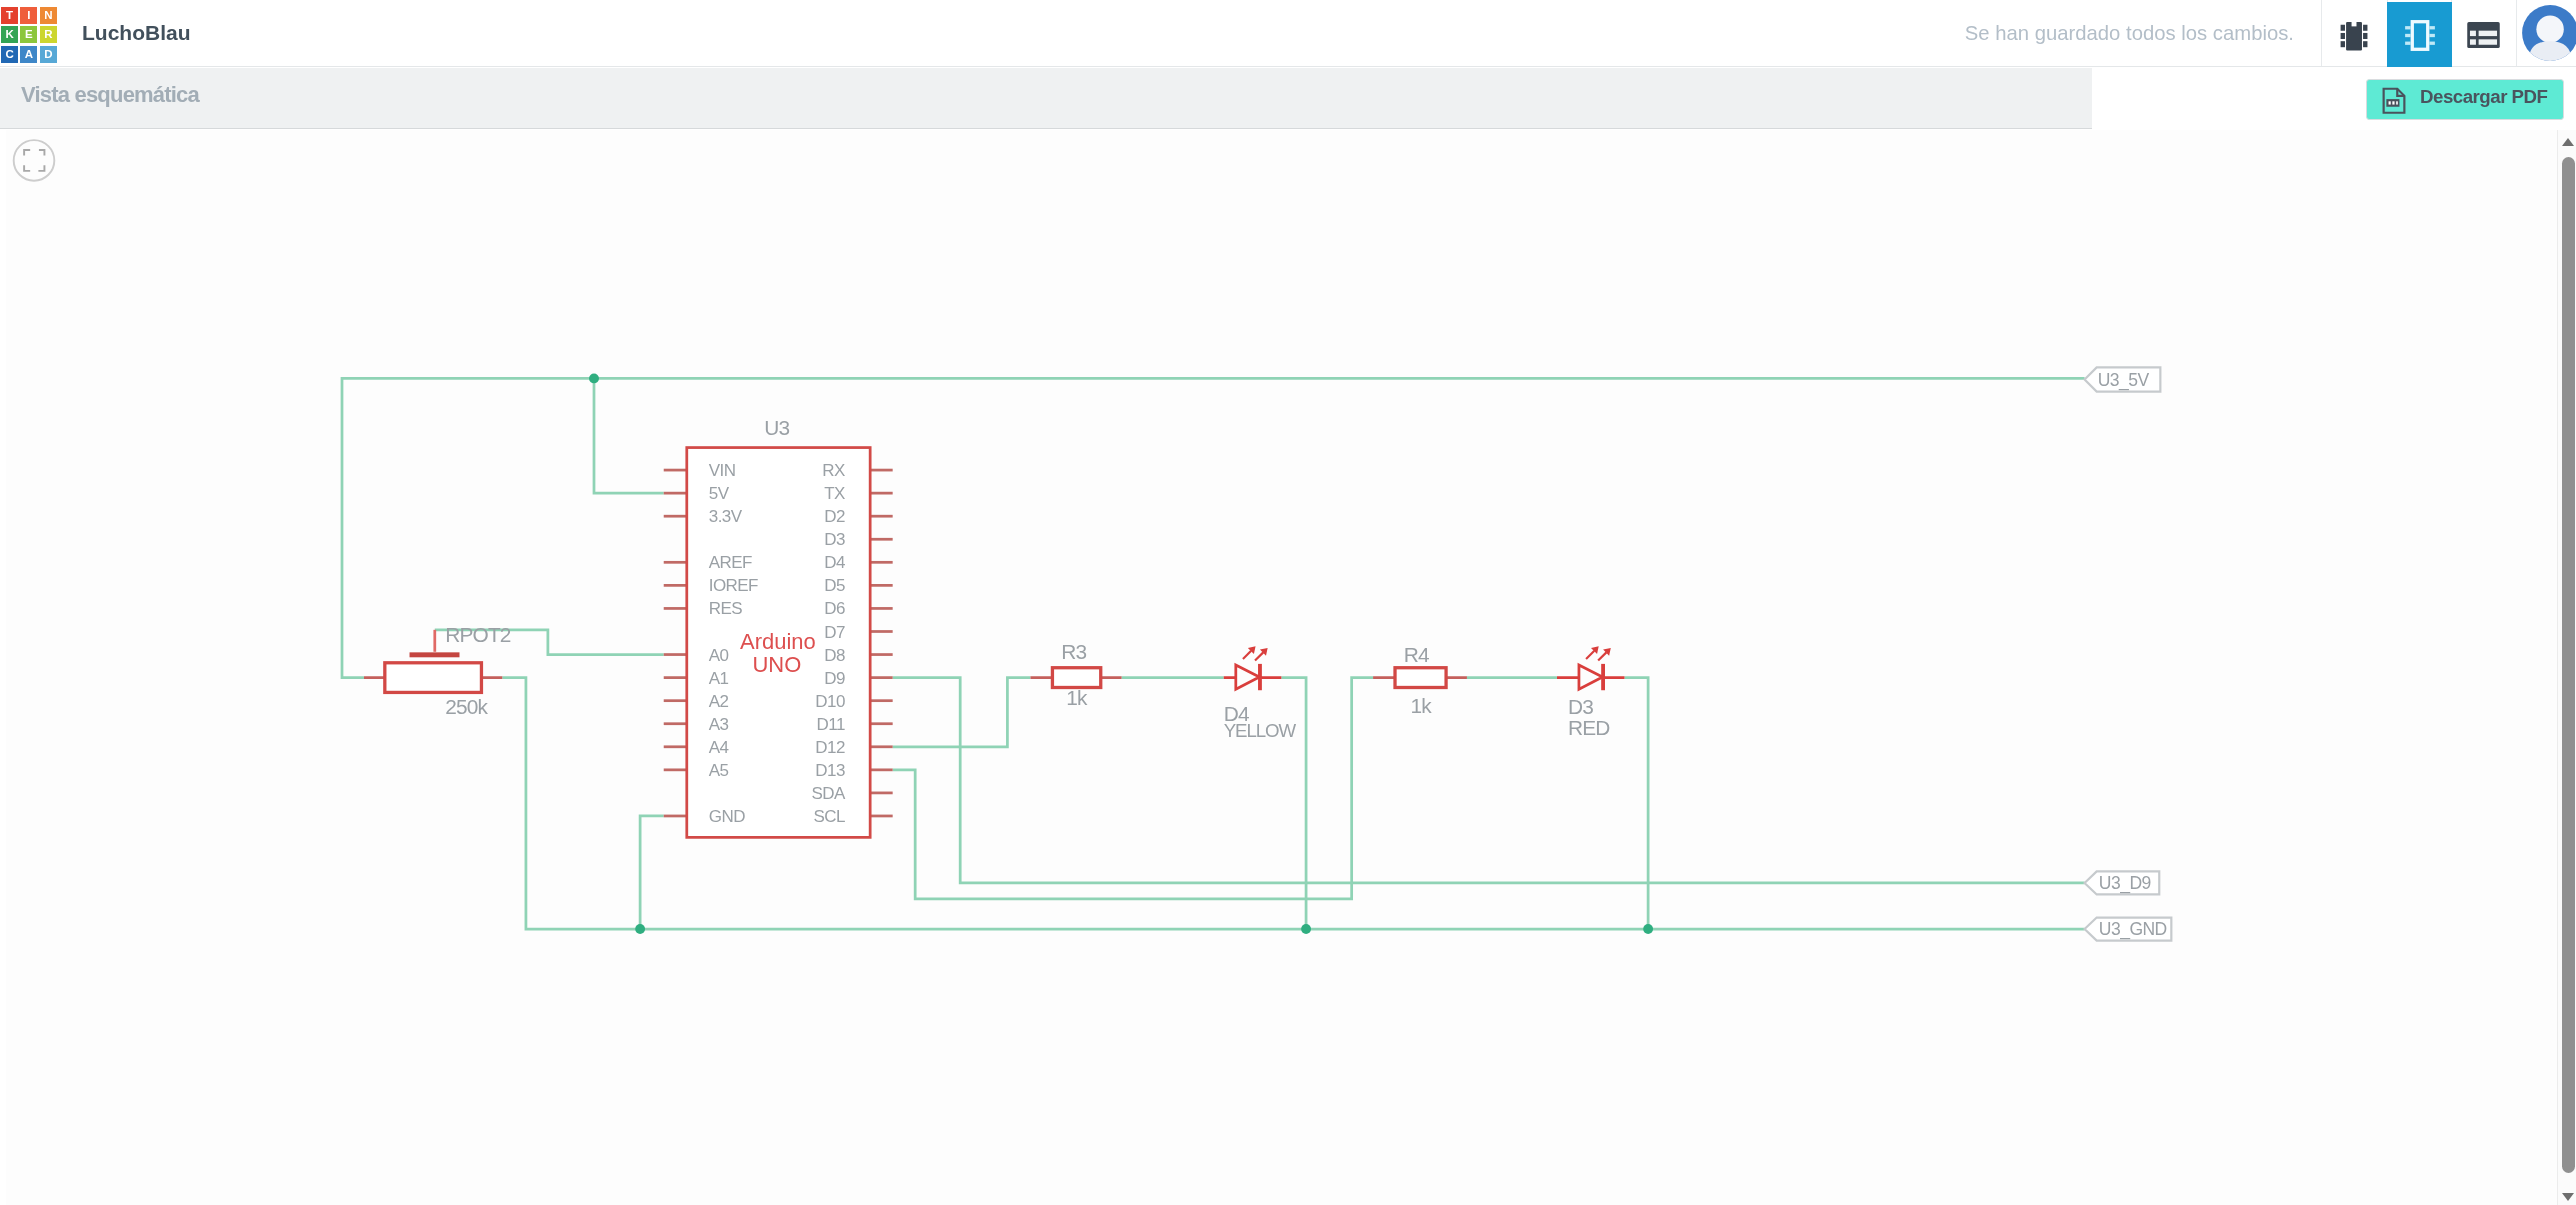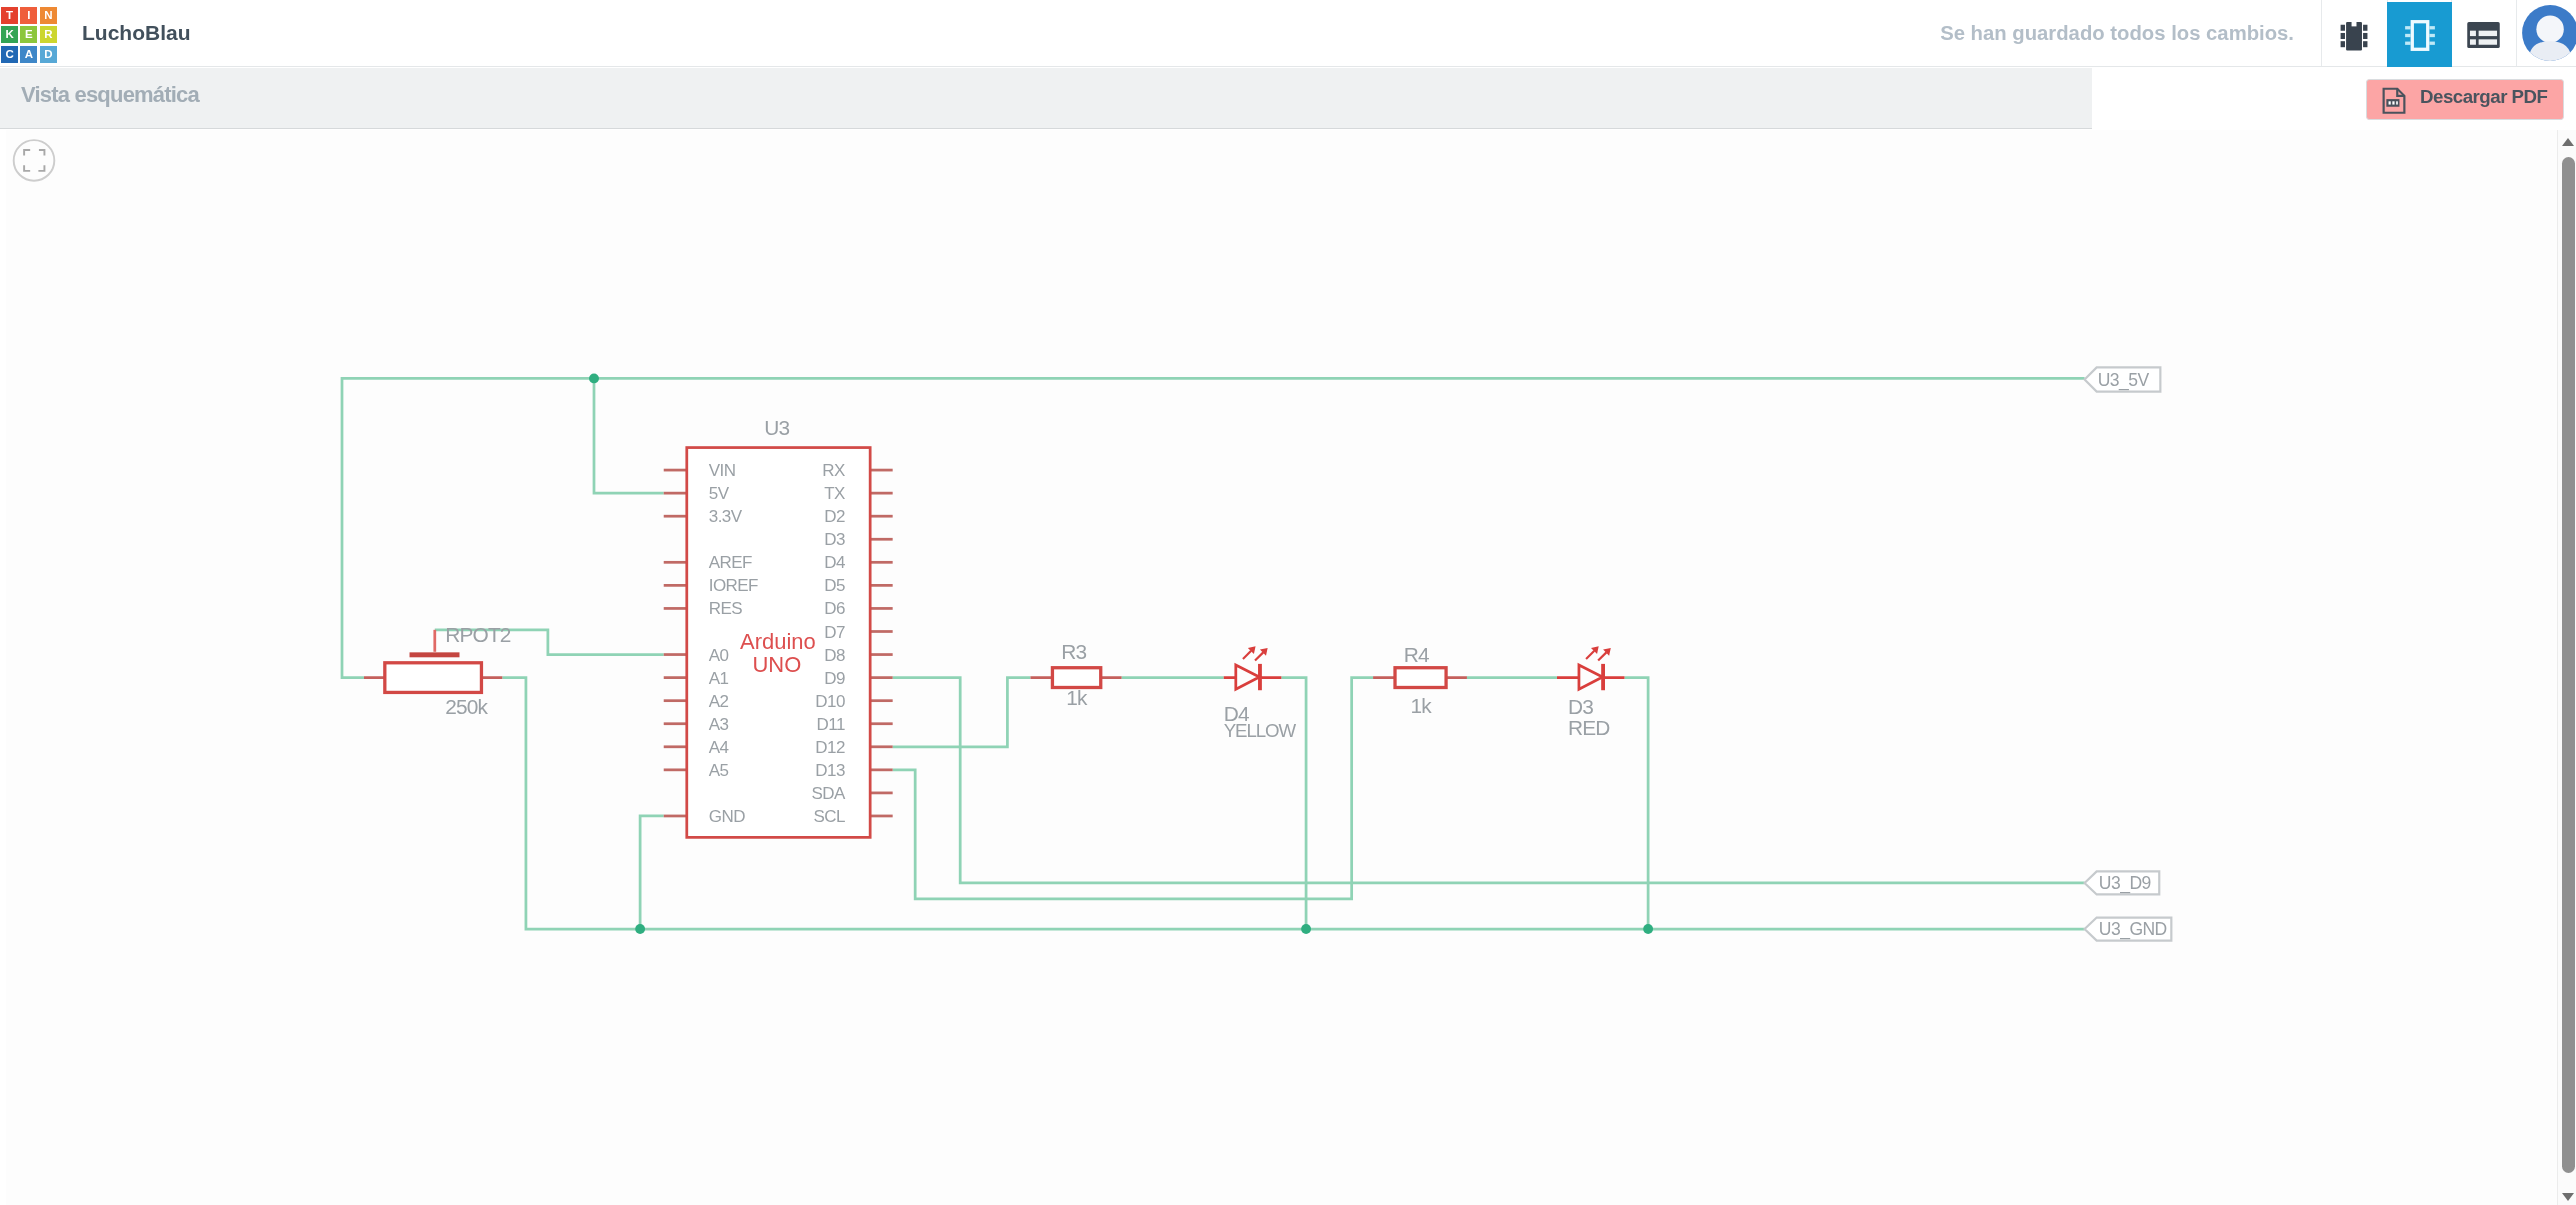--- a/index.html
+++ b/index.html
@@ -3,25 +3,25 @@
 <meta charset="utf-8">
 <style>
   html,body{margin:0;padding:0;width:2576px;height:1205px;overflow:hidden;background:#fff;
     font-family:"Liberation Sans", sans-serif;}
   .abs{position:absolute;}
   #bar1{position:absolute;left:0;top:0;width:2576px;height:66px;background:#fff;border-bottom:1.1px solid #e4e7e9;}
   #bar2{position:absolute;left:0;top:68px;width:2092px;height:60px;background:#eff1f2;border-bottom:1.6px solid #d6d9db;}
   #canvas{position:absolute;left:6px;top:130px;width:2576px;height:1076px;background:#fdfdfd;}
   .tile{position:absolute;width:17px;height:17px;color:#fff;font-weight:bold;font-size:11.5px;line-height:17px;text-align:center;}
   #title{position:absolute;left:82px;top:0;height:66px;line-height:66px;font-size:21px;font-weight:bold;color:#42505c;}
-  #saved{position:absolute;right:282px;top:0;height:66px;line-height:66px;font-size:20.3px;font-weight:700;color:#b3bec8;}
+  #saved{position:absolute;right:282px;top:0;height:66px;line-height:66px;font-size:20.3px;font-weight:400;color:#b3bec8;}
   .sep{position:absolute;top:0;width:1.1px;height:66px;background:#e7eaec;}
   #bluebtn{position:absolute;left:2387px;top:1.6px;width:65px;height:65px;background:#189bd2;}
   #vista{position:absolute;left:21px;top:0;height:60px;line-height:53px;font-size:22px;font-weight:bold;color:#a2adb6;letter-spacing:-0.8px;}
-  #pdfbtn{position:absolute;left:2366px;top:11px;width:198px;height:41px;background:#fca5a5;border:1.1px solid #d9dcdf;border-radius:3.3px;box-sizing:border-box;}
+  #pdfbtn{position:absolute;left:2366px;top:11px;width:198px;height:41px;background:#5eead4;border:1.1px solid #d9dcdf;border-radius:3.3px;box-sizing:border-box;}
   #pdfbtn span{position:absolute;left:53px;top:5.5px;font-size:18.7px;font-weight:600;color:#4a545e;letter-spacing:-0.5px;}
   #sbar{position:absolute;right:0;top:130px;width:18.7px;height:1076px;background:#fbfbfb;border-left:0.5px solid #ececec;box-sizing:border-box;}
   #sthumb{position:absolute;left:3.3px;top:27px;width:13px;height:1016px;background:#909090;border-radius:6.6px;}
   .arr-up{position:absolute;left:3.8px;top:8.2px;width:0;height:0;border-left:6px solid transparent;border-right:6px solid transparent;border-bottom:8.2px solid #6e6e6e;}
   .arr-dn{position:absolute;left:3.8px;bottom:5.5px;width:0;height:0;border-left:6px solid transparent;border-right:6px solid transparent;border-top:8.2px solid #6e6e6e;}
 </style>
 </head>
 <body>
 <div id="bar1">
 

